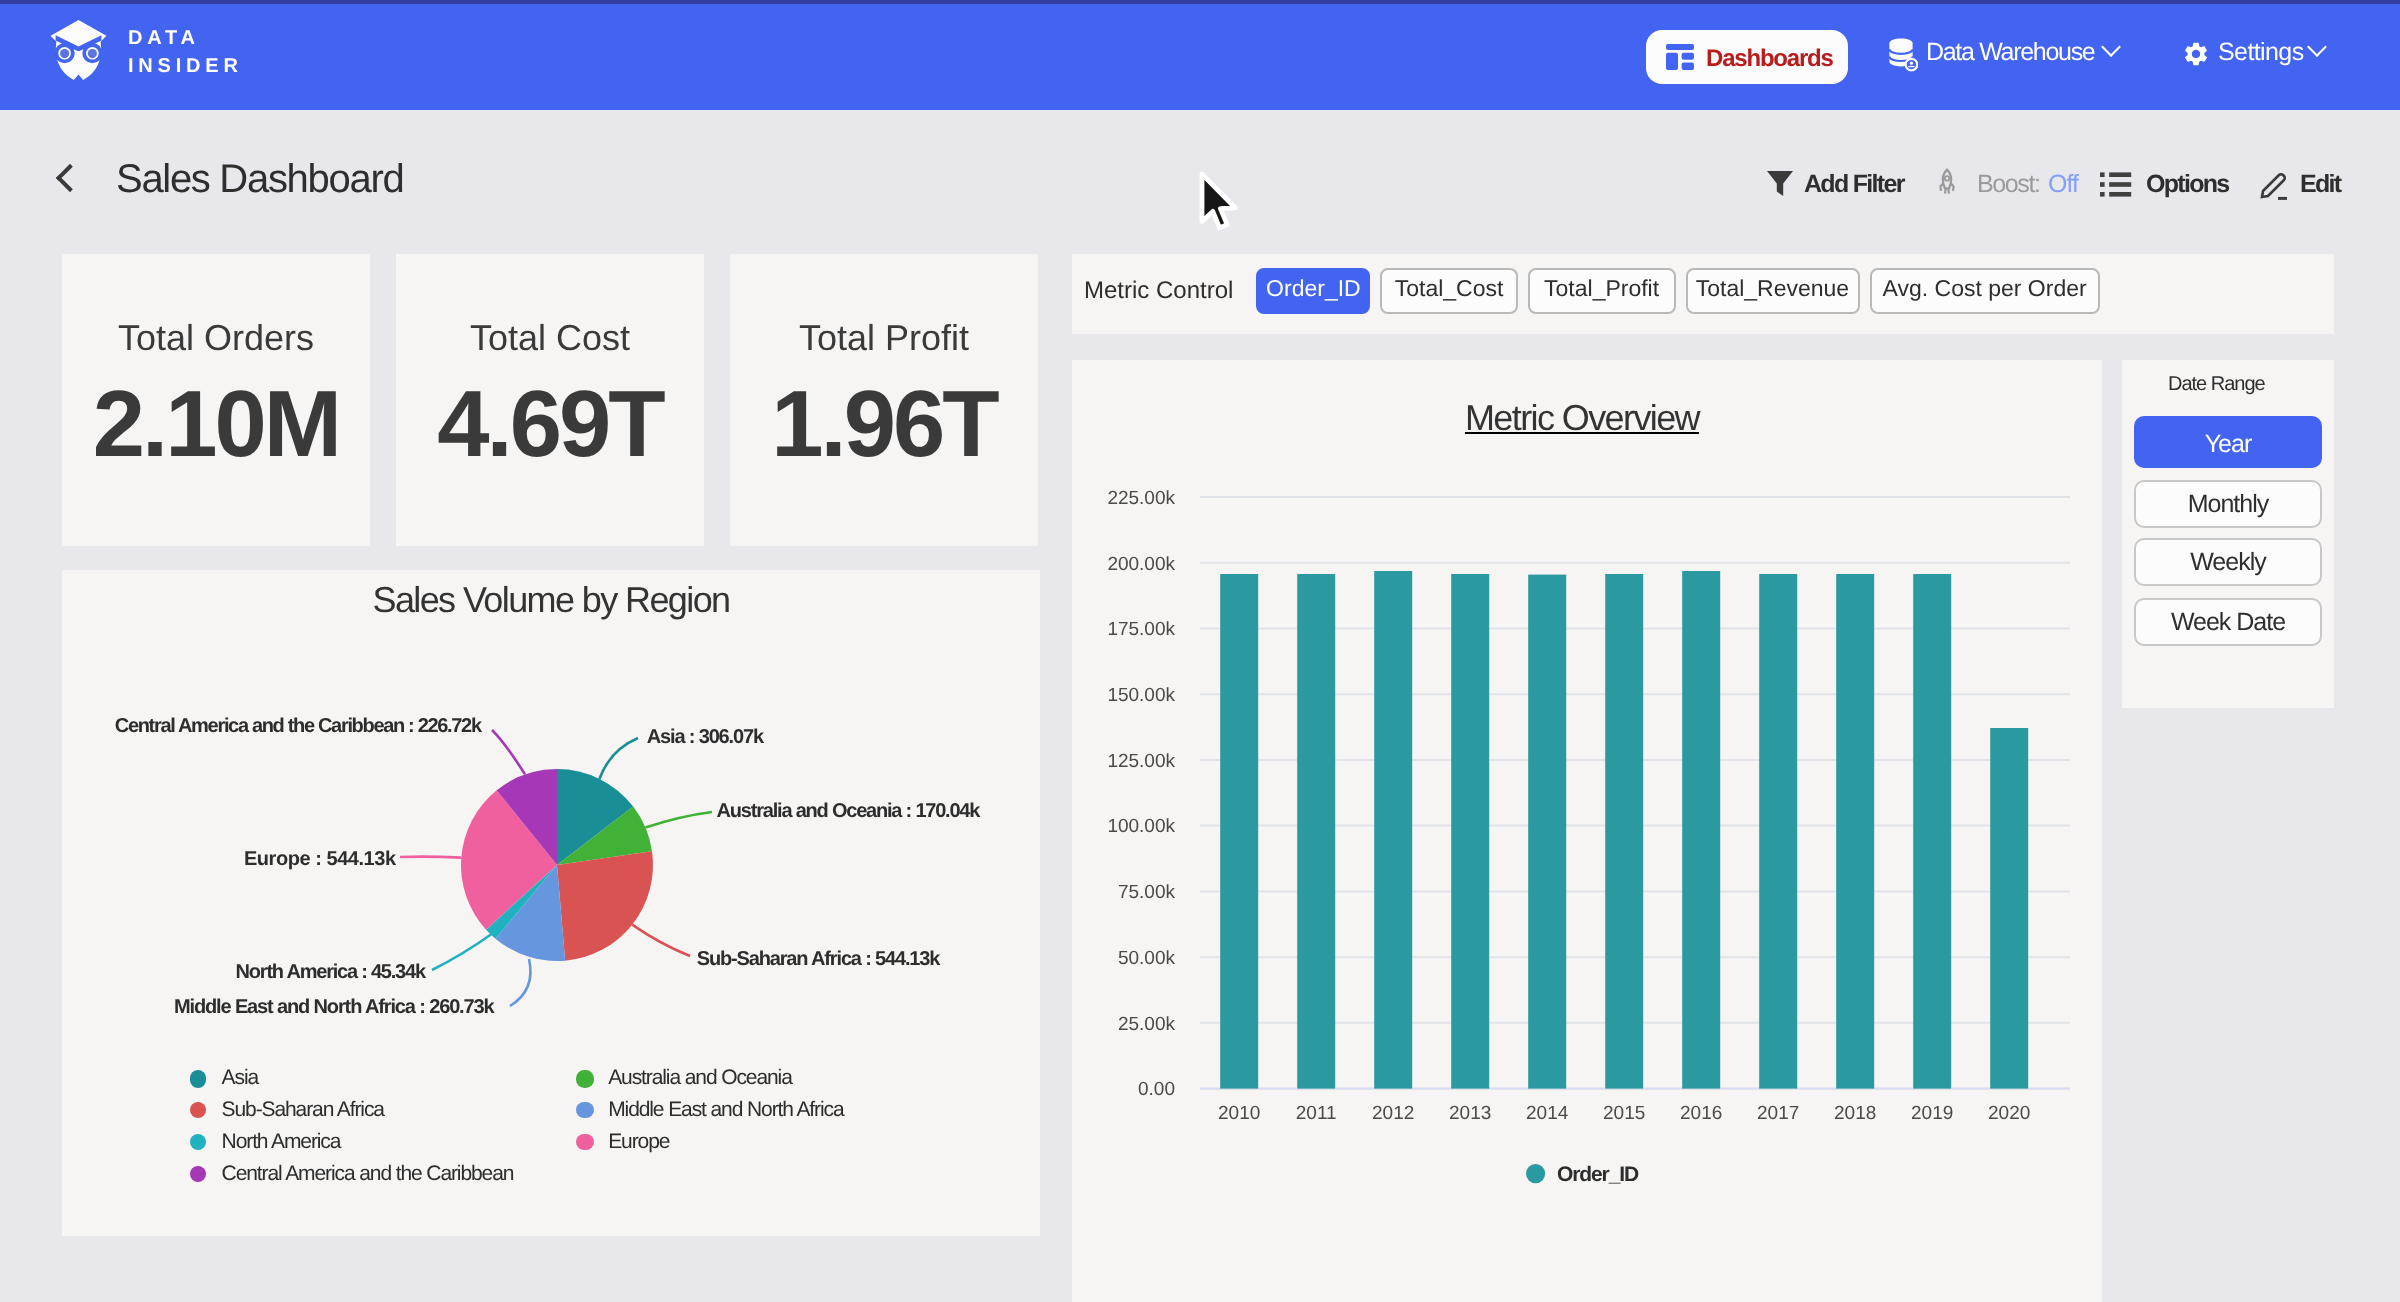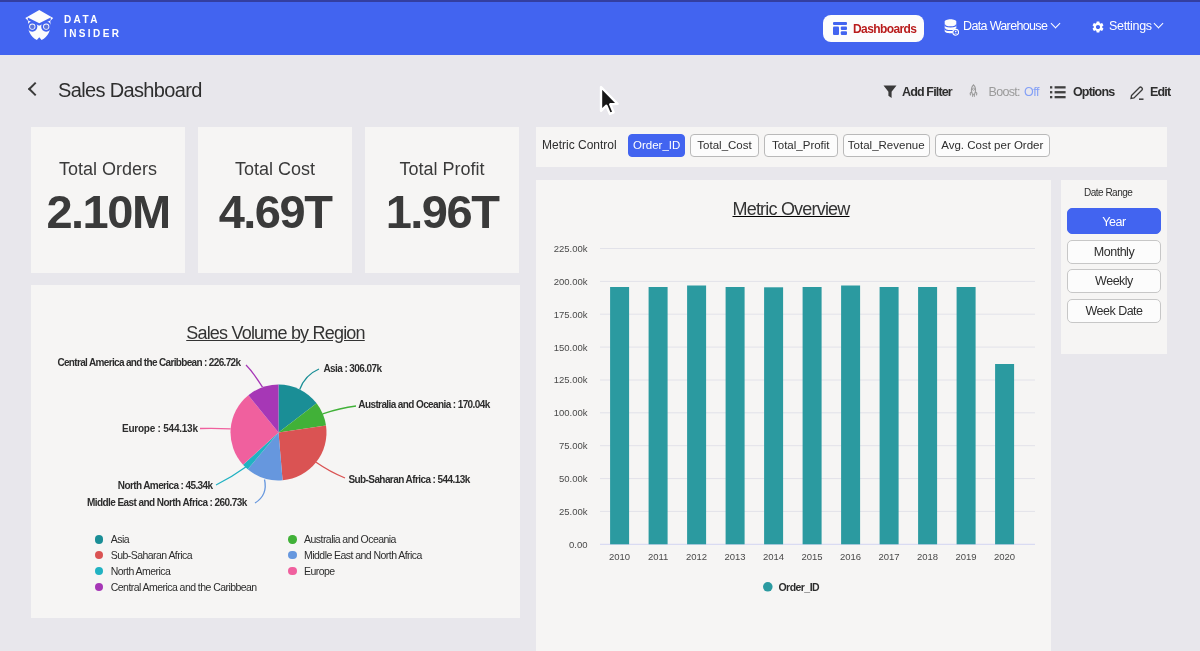--- a/index.html
+++ b/index.html
@@ -120,21 +120,21 @@
 <div class="card kpi" style="left:198px;">
     <div class="t">Total Cost</div>
     <div class="v">4.69T</div>
   </div>
 <div class="card kpi" style="left:365px;">
     <div class="t">Total Profit</div>
     <div class="v">1.96T</div>
   </div>
 
 <div class="card" style="left:31px; top:285px; width:489px; height:333px;">
-  <div class="cardtitle" style="margin-top:38px;text-decoration:underline;">Sales Volume by Region</div>
+  <div class="cardtitle" style="margin-top:5px;">Sales Volume by Region</div>
 </div>
 <svg class="abs" style="left:31px; top:285px;" width="489" height="333" viewBox="31 285 489 333">
     <g fill="none" stroke-width="1.3">
       <path d="M299.7,389.5 Q305,375 319,369" stroke="#1a8e96"></path>
       <path d="M322.7,413.8 Q340,408 356,406" stroke="#41b138"></path>
       <path d="M316.1,462.3 Q330,472 345,478" stroke="#da5353"></path>
       <path d="M264.5,479.5 Q268,495 255,503" stroke="#6697de"></path>
       <path d="M246.5,466.5 Q232,477 216,485" stroke="#21b2c2"></path>
       <path d="M230.6,428.8 Q214,428 200,428.5" stroke="#f0609e"></path>
       <path d="M262.5,387.2 Q253,372 246,365" stroke="#a637b6"></path>

